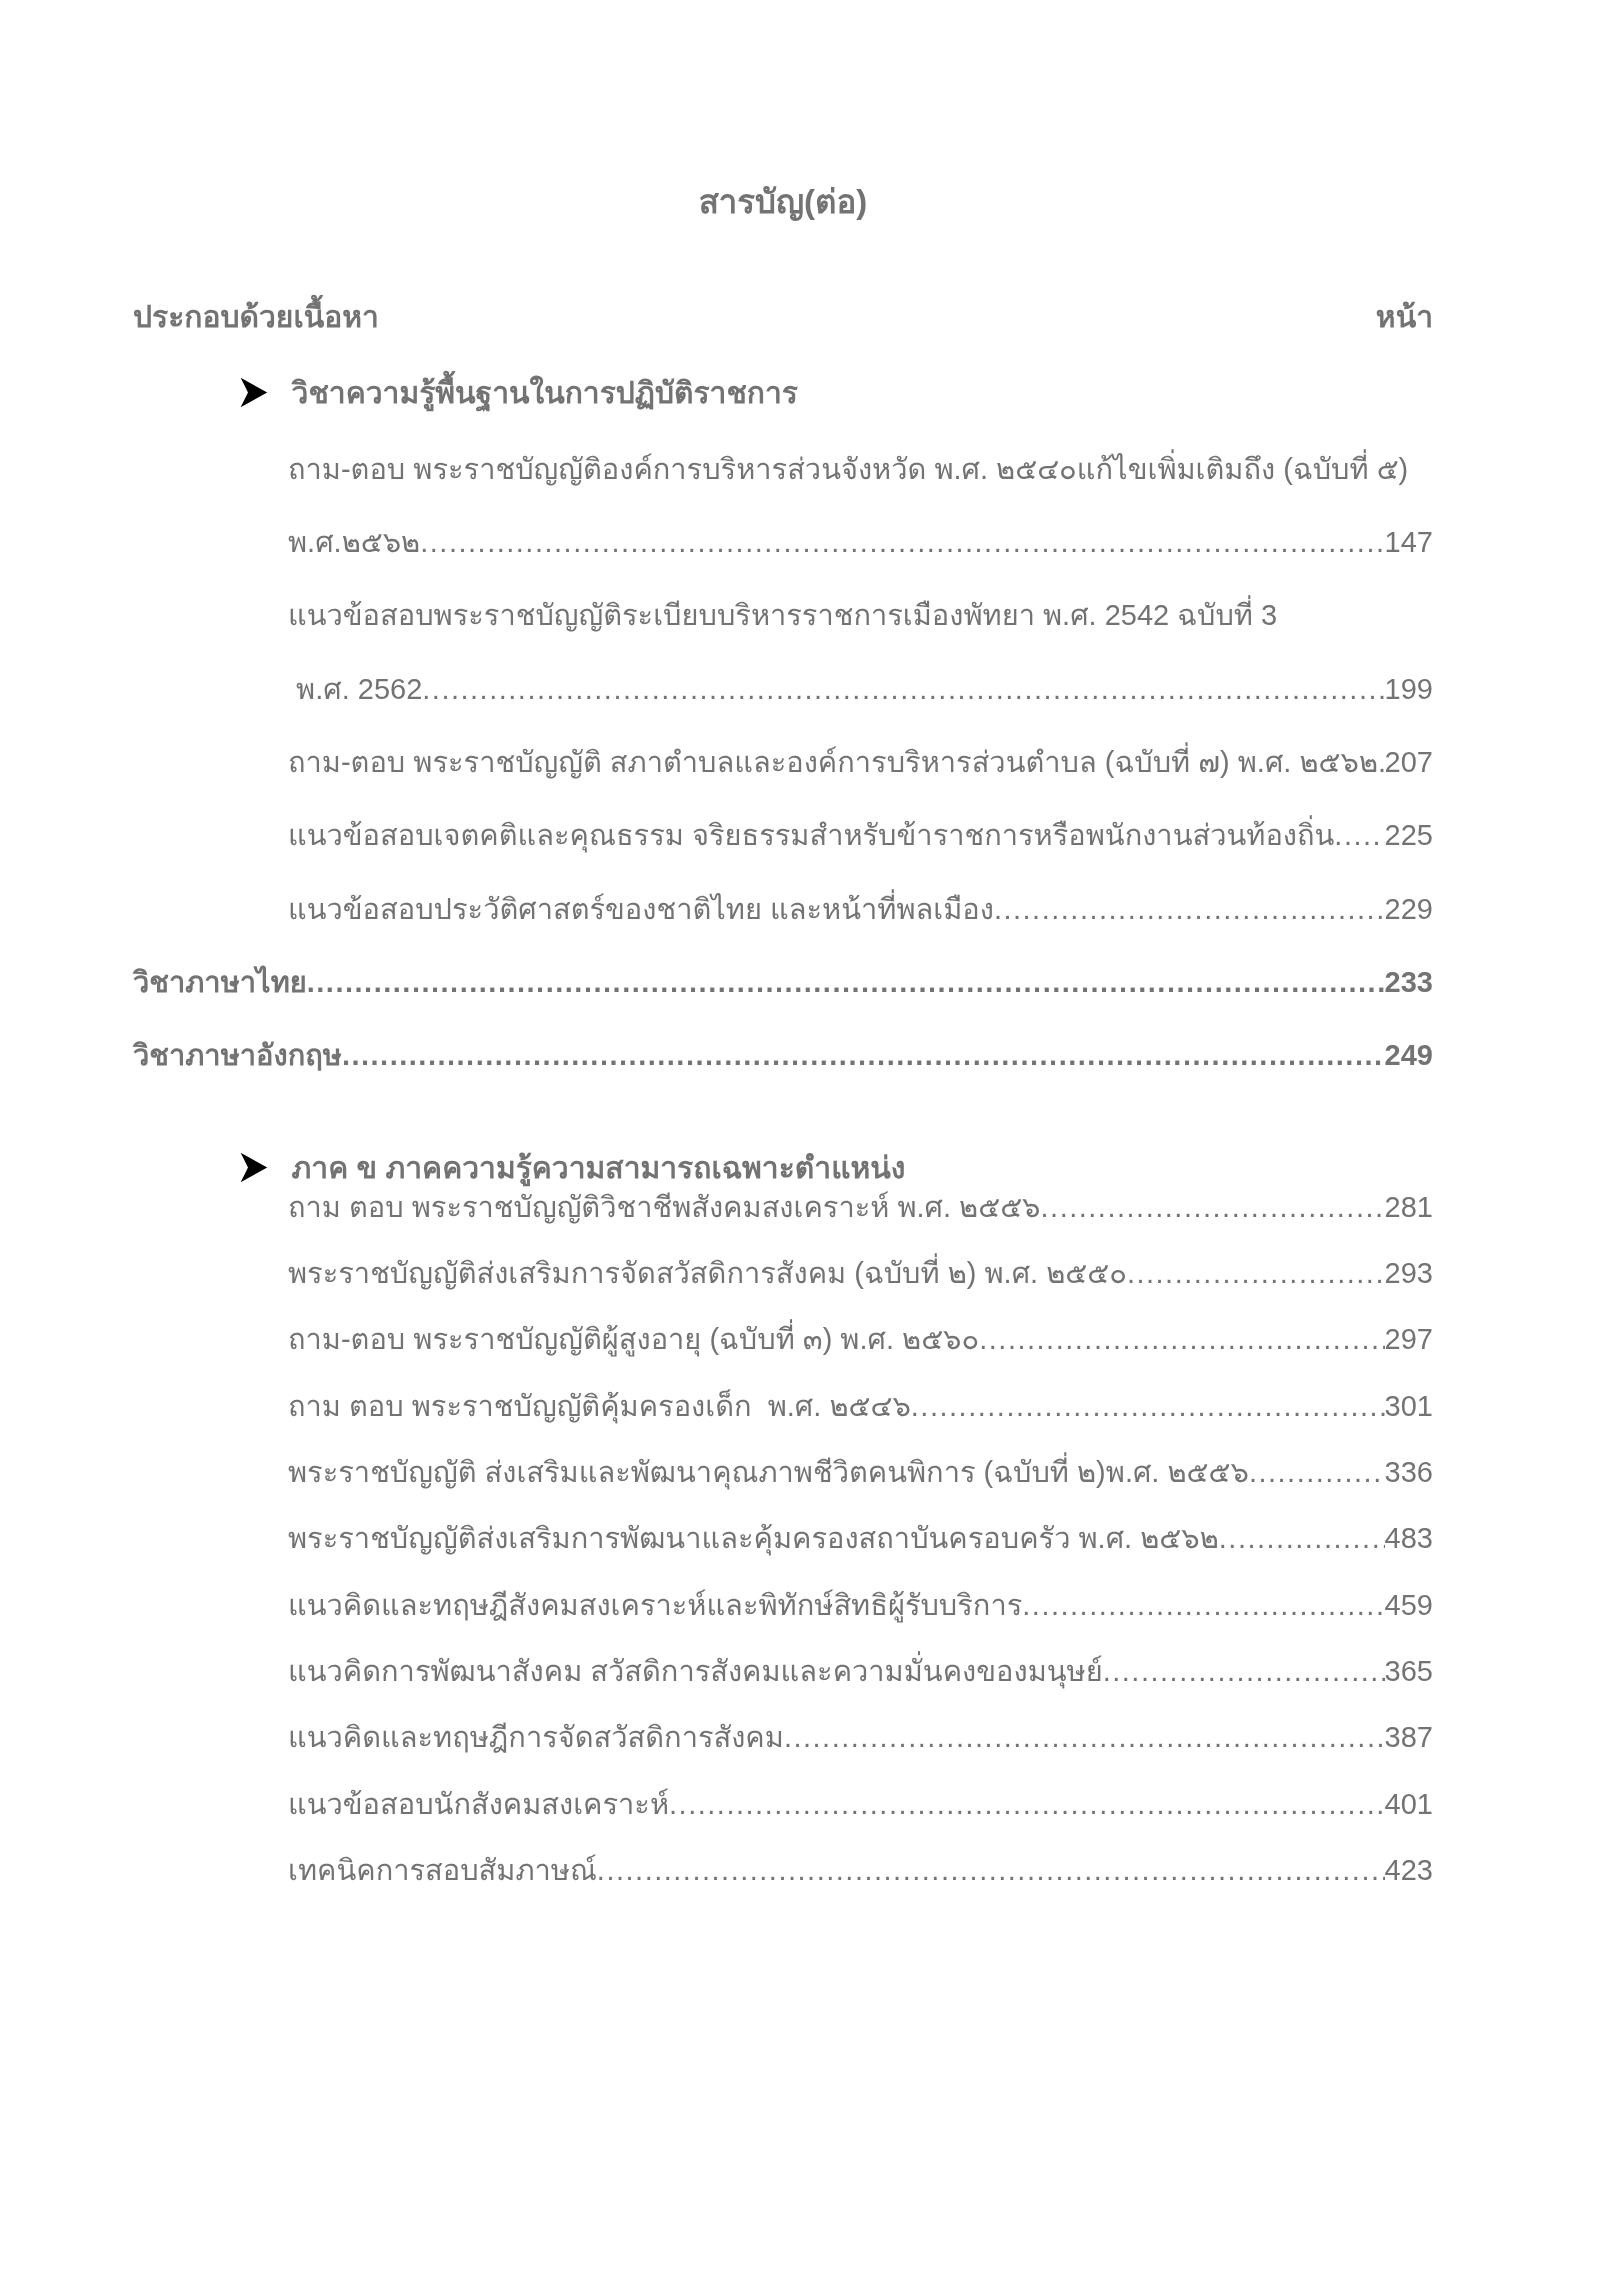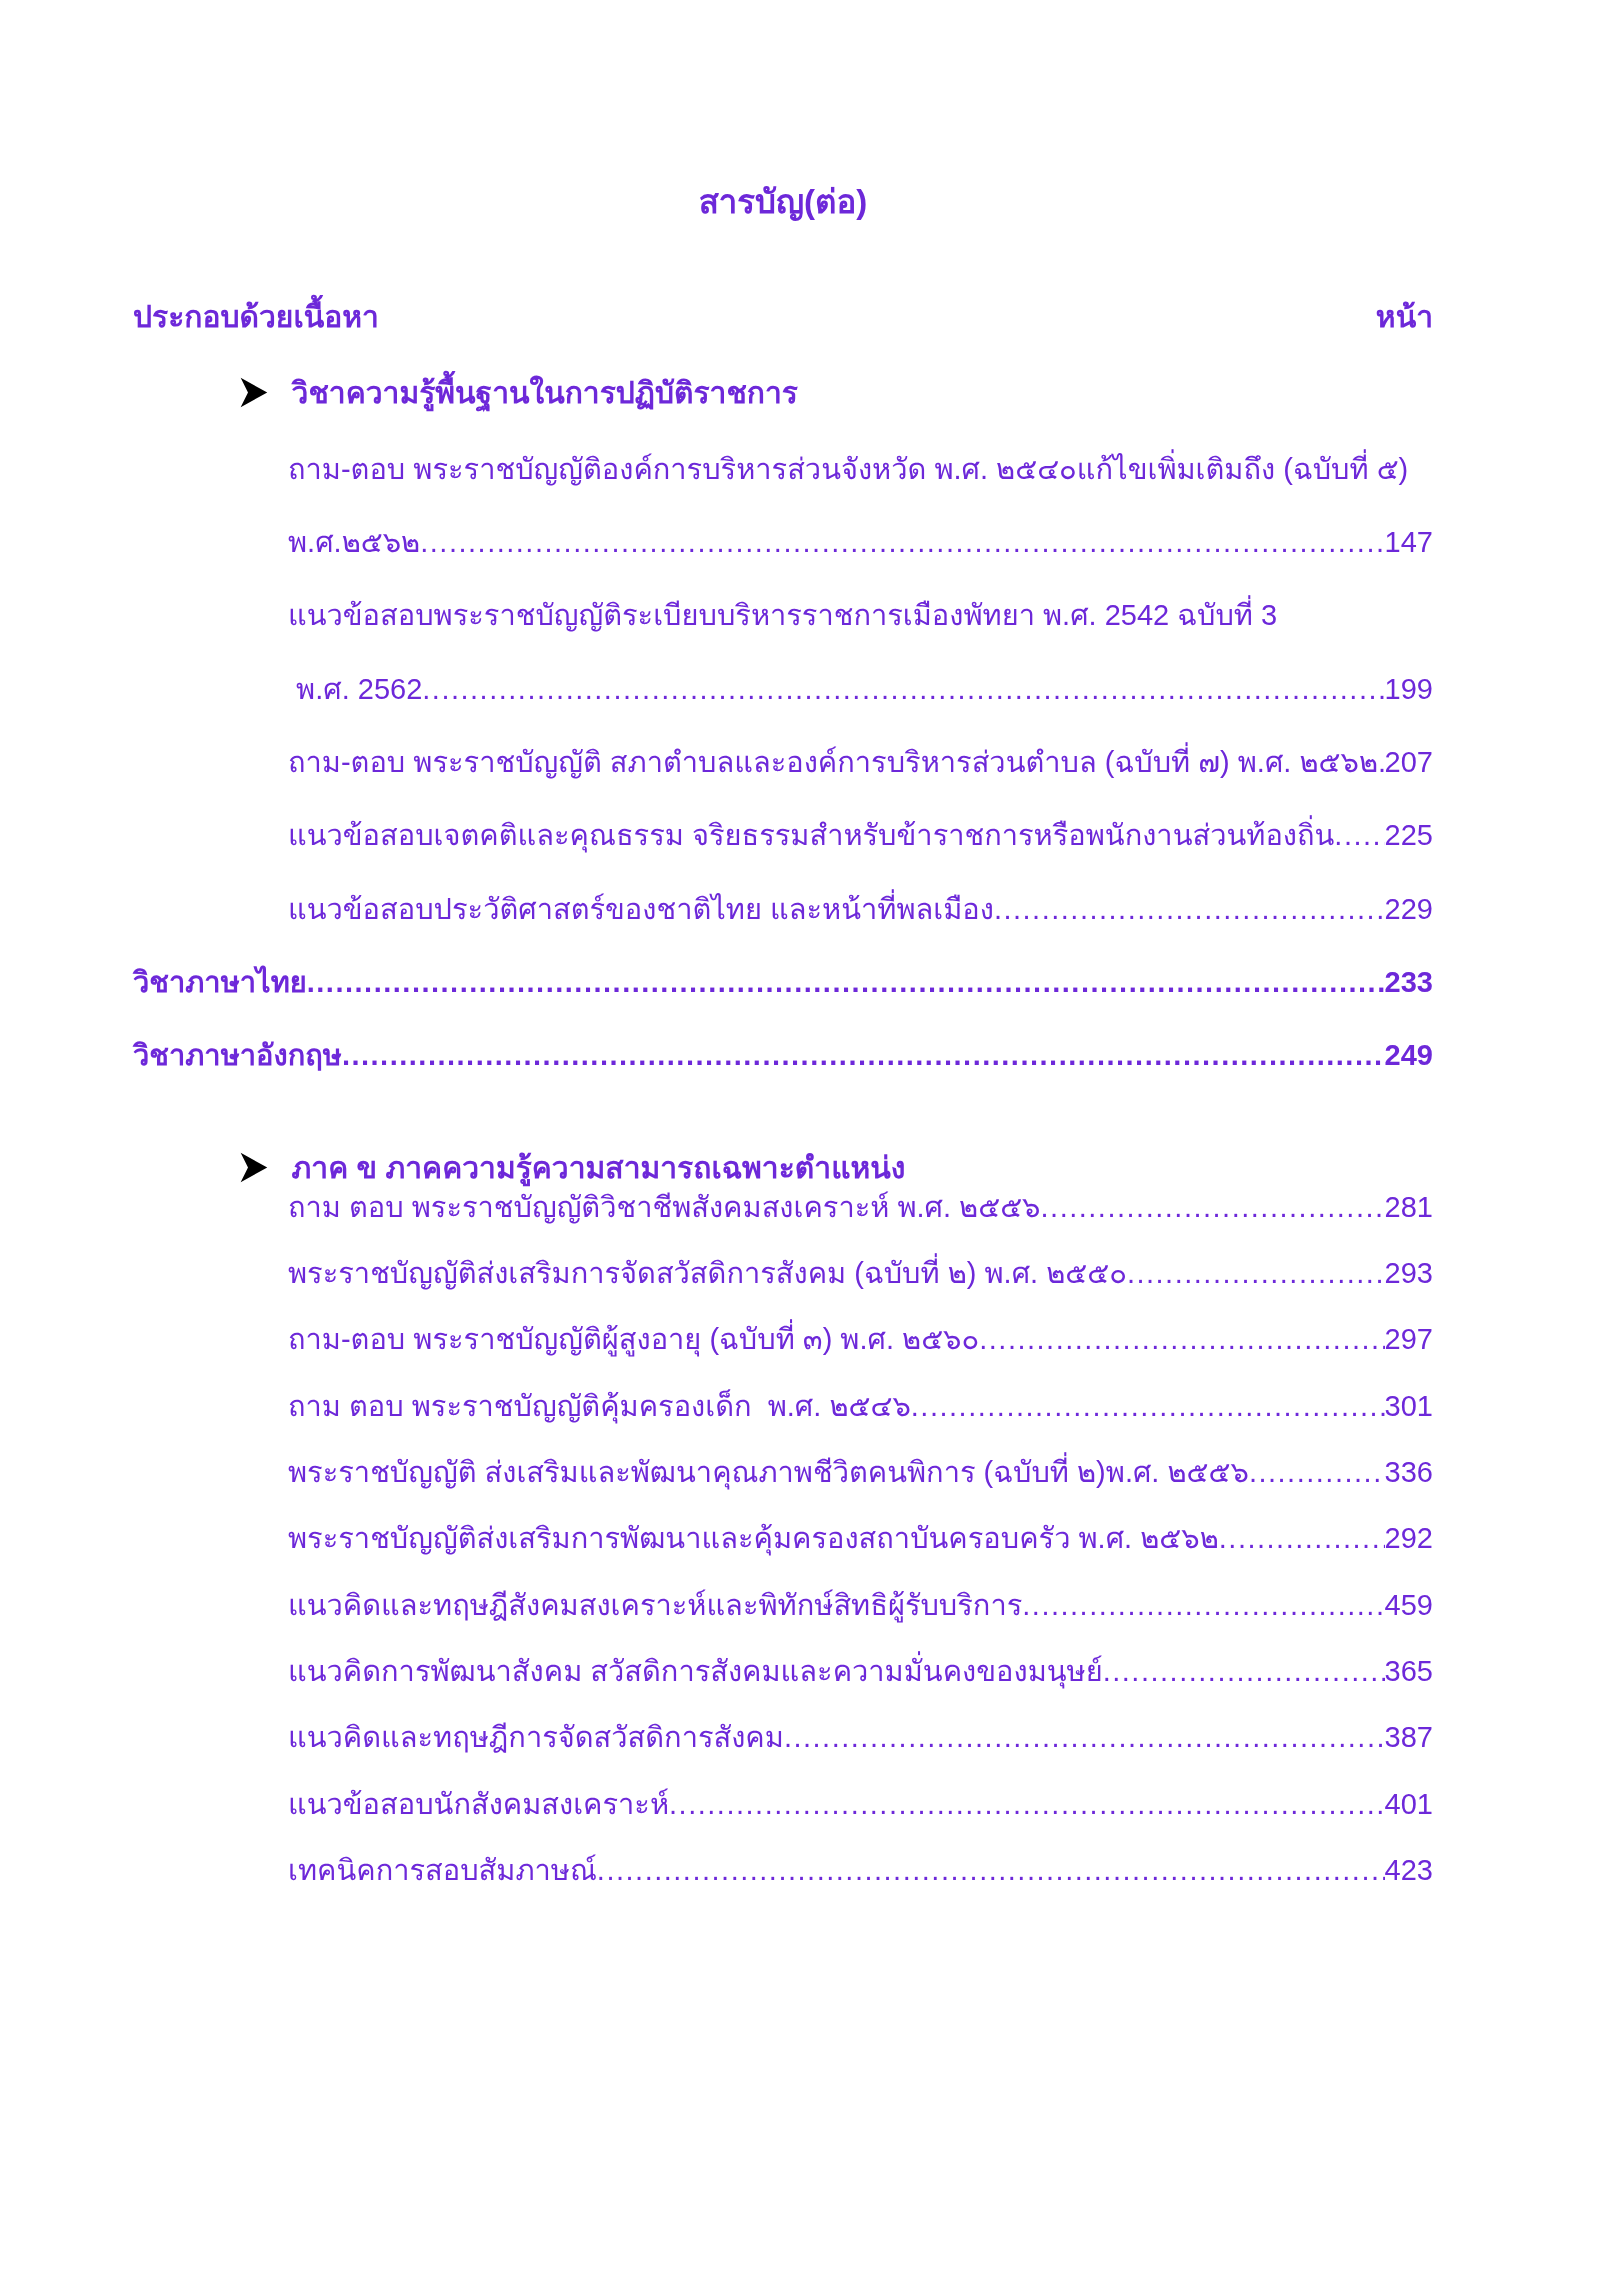--- a/index.html
+++ b/index.html
@@ -1,21 +1,21 @@
 <!DOCTYPE html>
 <html><head>
 <meta charset="utf-8">
 <style>
   html,body{margin:0;padding:0;background:#e8e8e8;}
   .page{
     position:relative;
     width:1621px;height:2293px;
     margin:0 auto;
     background:#ffffff;
-    color:#6d28d9;
+    color:#737373;
     font-family:"Liberation Sans","DejaVu Sans",sans-serif;
     overflow:hidden;
   }
   .content{padding:0 188px 0 133px;}
   .doc-title{
     padding-top:182px;
     text-align:center;
     font-size:33px;font-weight:bold;
     line-height:1.2;
   }
@@ -168,21 +168,21 @@
 
       <div class="toc-row indent">
         <span class="row-text">พระราชบัญญัติ ส่งเสริมและพัฒนาคุณภาพชีวิตคนพิการ (ฉบับที่ ๒)พ.ศ. ๒๕๕๖</span>
         <span class="leader"></span>
         <span class="page-num">336</span>
       </div>
 
       <div class="toc-row indent">
         <span class="row-text">พระราชบัญญัติส่งเสริมการพัฒนาและคุ้มครองสถาบันครอบครัว พ.ศ. ๒๕๖๒</span>
         <span class="leader"></span>
-        <span class="page-num">292</span>
+        <span class="page-num">483</span>
       </div>
 
       <div class="toc-row indent">
         <span class="row-text">แนวคิดและทฤษฎีสังคมสงเคราะห์และพิทักษ์สิทธิผู้รับบริการ</span>
         <span class="leader"></span>
         <span class="page-num">459</span>
       </div>
 
       <div class="toc-row indent">
         <span class="row-text">แนวคิดการพัฒนาสังคม สวัสดิการสังคมและความมั่นคงของมนุษย์</span>

